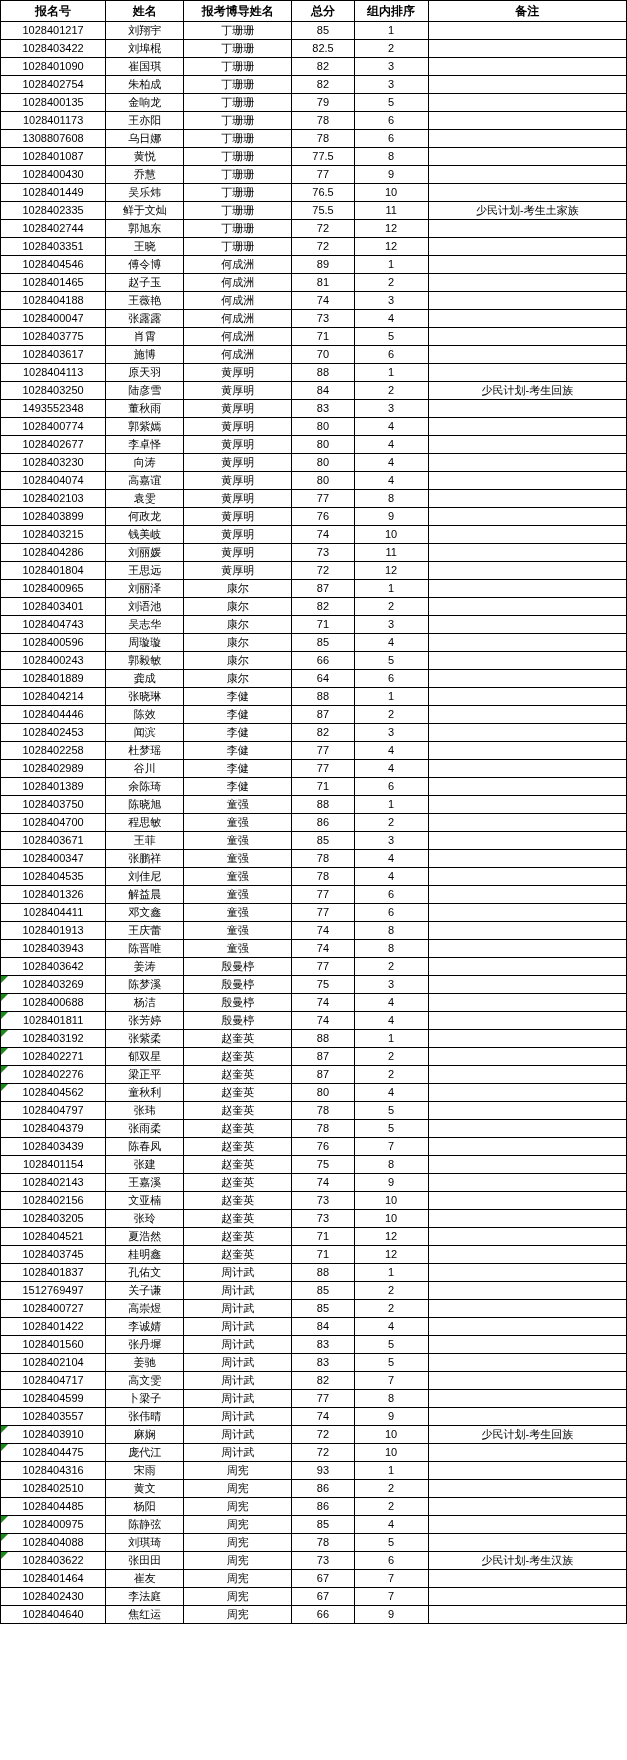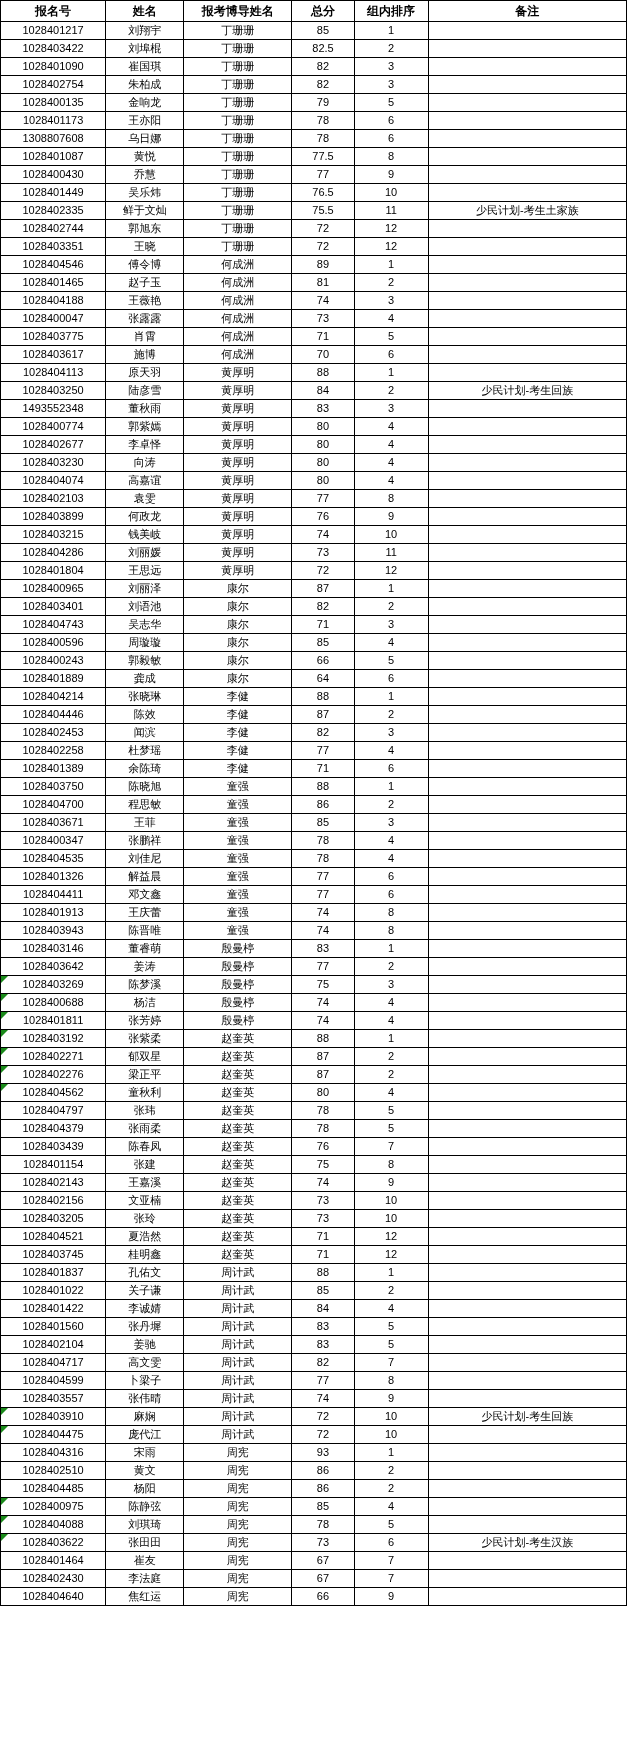--- a/index.html
+++ b/index.html
@@ -402,20 +402,28 @@
       </tr>
       <tr>
         <td class="id">1028402258</td>
         <td>杜梦瑶</td>
         <td>李健</td>
         <td>77</td>
         <td>4</td>
         <td class="note"></td>
       </tr>
       <tr>
+        <td class="id">1028402989</td>
+        <td>谷川</td>
+        <td>李健</td>
+        <td>77</td>
+        <td>4</td>
+        <td class="note"></td>
+      </tr>
+      <tr>
         <td class="id">1028401389</td>
         <td>余陈琦</td>
         <td>李健</td>
         <td>71</td>
         <td>6</td>
         <td class="note"></td>
       </tr>
       <tr>
         <td class="id">1028403750</td>
         <td>陈晓旭</td>
@@ -482,28 +490,20 @@
       </tr>
       <tr>
         <td class="id">1028403943</td>
         <td>陈晋唯</td>
         <td>童强</td>
         <td>74</td>
         <td>8</td>
         <td class="note"></td>
       </tr>
       <tr>
-        <td class="id">1028403146</td>
-        <td>董睿萌</td>
-        <td>殷曼楟</td>
-        <td>83</td>
-        <td>1</td>
-        <td class="note"></td>
-      </tr>
-      <tr>
         <td class="id">1028403642</td>
         <td>姜涛</td>
         <td>殷曼楟</td>
         <td>77</td>
         <td>2</td>
         <td class="note"></td>
       </tr>
       <tr>
         <td class="id marked">1028403269</td>
         <td>陈梦溪</td>
@@ -634,22 +634,30 @@
       </tr>
       <tr>
         <td class="id">1028401837</td>
         <td>孔佑文</td>
         <td>周计武</td>
         <td>88</td>
         <td>1</td>
         <td class="note"></td>
       </tr>
       <tr>
-        <td class="id">1028401022</td>
+        <td class="id">1512769497</td>
         <td>关子谦</td>
+        <td>周计武</td>
+        <td>85</td>
+        <td>2</td>
+        <td class="note"></td>
+      </tr>
+      <tr>
+        <td class="id">1028400727</td>
+        <td>高崇煜</td>
         <td>周计武</td>
         <td>85</td>
         <td>2</td>
         <td class="note"></td>
       </tr>
       <tr>
         <td class="id">1028401422</td>
         <td>李诚婧</td>
         <td>周计武</td>
         <td>84</td>

